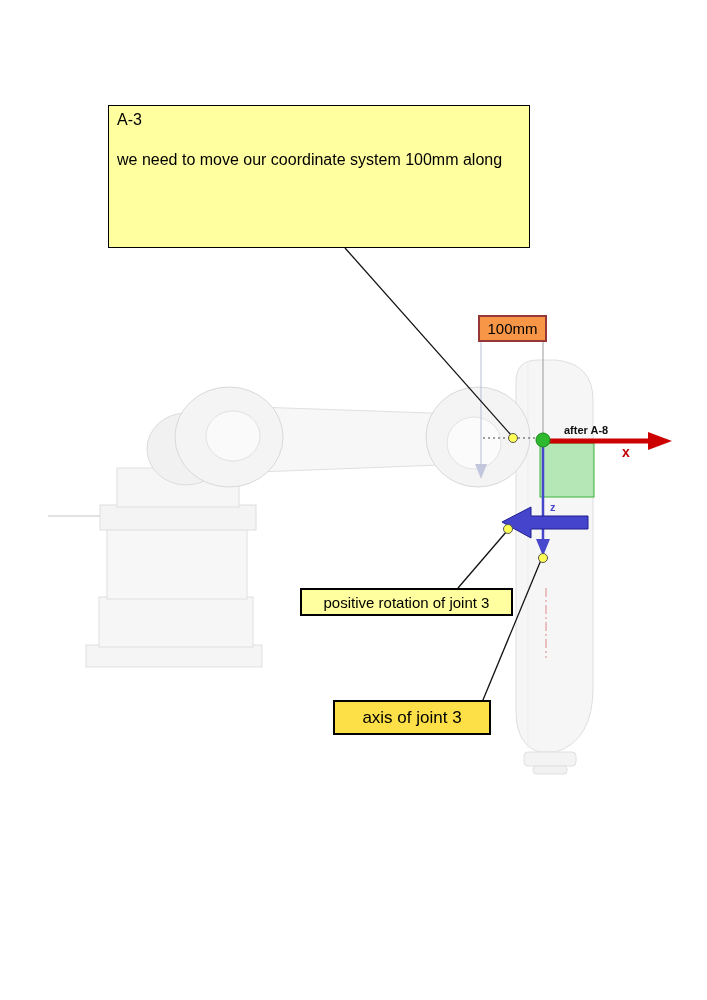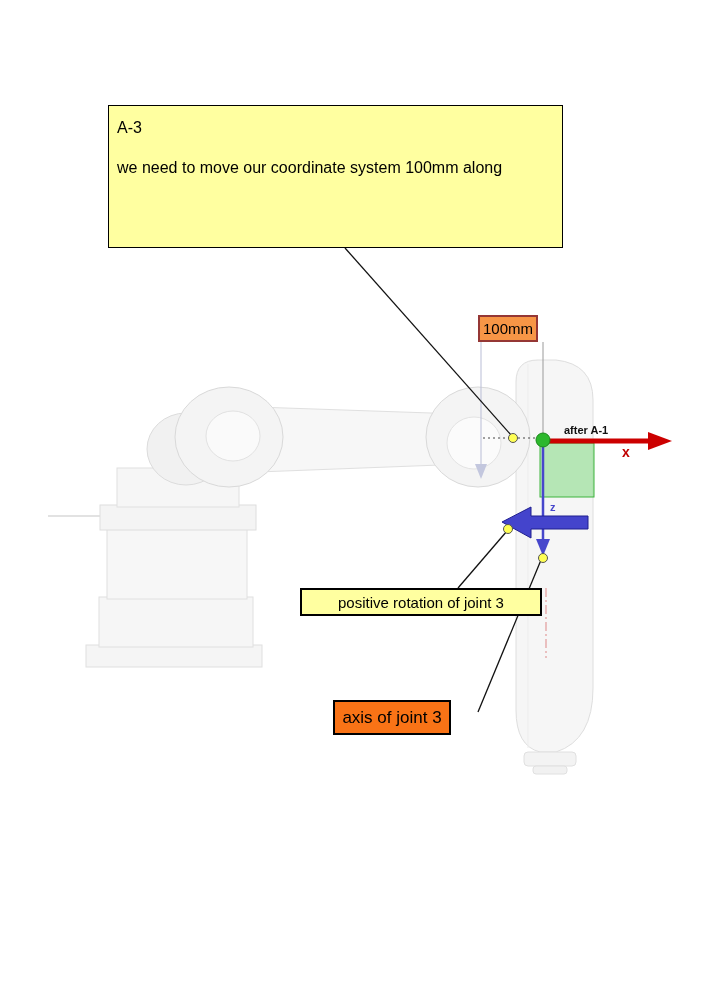--- a/index.html
+++ b/index.html
@@ -1,26 +1,26 @@
 <!DOCTYPE html>
 <html><head>
 <meta charset="utf-8">
 <style>
 *{box-sizing:border-box}
 html,body{margin:0;padding:0;background:#ffffff}
 .stage{position:relative;width:707px;height:1000px;background:#ffffff;font-family:"Liberation Sans","DejaVu Sans",sans-serif;overflow:hidden}
 .stage>svg{position:absolute;left:0;top:0}
-.callout{position:absolute;left:108px;top:105px;width:455px;height:143px;background:#ffffa0;border:1px solid #000;padding:12px 8px;font-size:16px;line-height:20px;color:#000}
+.callout{position:absolute;left:108px;top:105px;width:422px;height:143px;background:#ffffa0;border:1px solid #000;padding:4px 8px;font-size:16px;line-height:20px;color:#000}
 .blank-line{height:20px}
-.dim-label{position:absolute;left:478px;top:315px;width:60px;height:27px;background:#f79646;border:2px solid #953735;font-size:15px;color:#000;display:flex;align-items:center;justify-content:center}
+.dim-label{position:absolute;left:478px;top:315px;width:69px;height:27px;background:#f79646;border:2px solid #953735;font-size:15px;color:#000;display:flex;align-items:center;justify-content:center}
 .after-label{position:absolute;left:564px;top:424px;font-size:11px;font-weight:bold;color:#111}
 .x-label{position:absolute;left:622px;top:444px;font-size:14px;font-weight:bold;color:#c00000}
 .z-label{position:absolute;left:550px;top:501px;font-size:11px;font-weight:bold;color:#4747cc}
-.rot-label{position:absolute;left:300px;top:588px;width:242px;height:28px;background:#ffffa0;border:2px solid #000;font-size:15px;color:#000;display:flex;align-items:center;justify-content:center}
-.axis-label{position:absolute;left:333px;top:700px;width:118px;height:35px;background:#f97316;border:2px solid #000;font-size:17px;color:#000;display:flex;align-items:center;justify-content:center}
+.rot-label{position:absolute;left:300px;top:588px;width:213px;height:28px;background:#ffffa0;border:2px solid #000;font-size:15px;color:#000;display:flex;align-items:center;justify-content:center}
+.axis-label{position:absolute;left:333px;top:700px;width:158px;height:35px;background:#fde047;border:2px solid #000;font-size:17px;color:#000;display:flex;align-items:center;justify-content:center}
 </style>
 </head>
 <body>
 
 <div class="stage">
 
   <svg width="707" height="1000" viewBox="0 0 707 1000">
 
     <g>
       <line x1="48" y1="516" x2="104" y2="516" stroke="#e2e2e2" stroke-width="2"></line>
@@ -68,19 +68,19 @@
   </svg>
 
   <div class="callout">
     <div>A-3</div>
     <div class="blank-line"></div>
     <div>we need to move our coordinate system 100mm along</div>
     <div class="blank-line"></div>
   </div>
 
   <div class="dim-label">100mm</div>
-  <div class="after-label">after A-1</div>
+  <div class="after-label">after A-8</div>
   <div class="x-label">x</div>
   <div class="z-label">z</div>
   <div class="rot-label">positive rotation of joint 3</div>
   <div class="axis-label">axis of joint 3</div>
 
 </div>
 
 </body></html>

